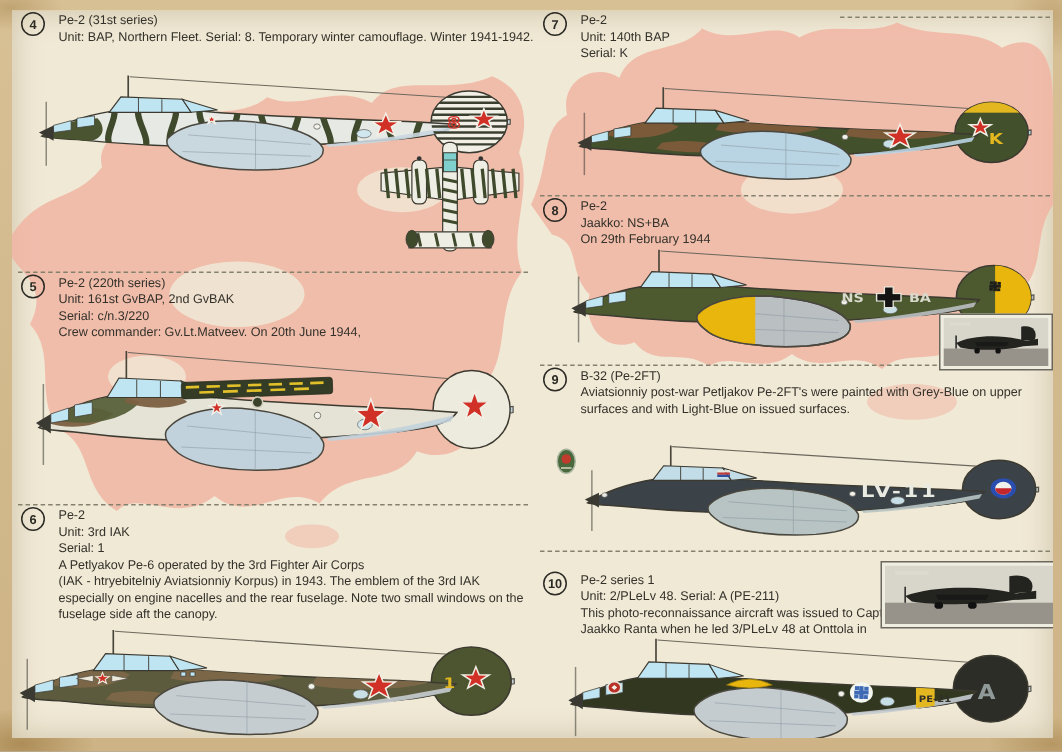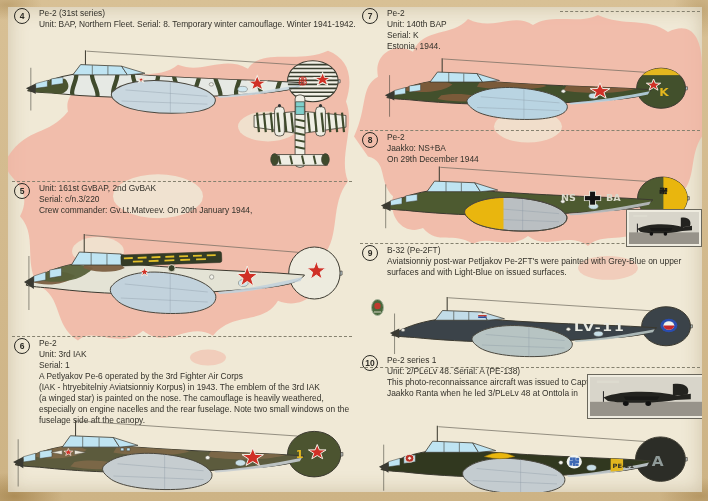--- a/index.html
+++ b/index.html
@@ -61,79 +61,78 @@
       <div class="txt">
           <div class="title">Pe-2 (31st series)</div>
       <div>
             <div class="tline">Unit: BAP, Northern Fleet. Serial: 8. Temporary winter camouflage. Winter 1941-1942.</div>
           </div>
         </div>
     </section>
     <section class="entry" style="left:6px;top:176px;width:340px">
       <span class="num">5</span>
       <div class="txt">
+          <div class="title">Pe-2 (220th series)</div>
       <div>
             <div class="tline">Unit: 161st GvBAP, 2nd GvBAK</div>
             <div class="tline">Serial: c/n.3/220</div>
-            <div class="tline">Crew commander: Gv.Lt.Matveev. On 20th January 1944,</div>
+            <div class="tline">Crew commander: Gv.Lt.Matveev. On 20th June 1944,</div>
           </div>
         </div>
     </section>
     <section class="entry" style="left:6px;top:331px;width:340px">
       <span class="num">6</span>
       <div class="txt">
           <div class="title">Pe-2</div>
       <div>
             <div class="tline">Unit: 3rd IAK</div>
             <div class="tline">Serial: 1</div>
             <div class="tline">A Petlyakov Pe-6 operated by the 3rd Fighter Air Corps</div>
             <div class="tline">(IAK - htryebitelniy Aviatsionniy Korpus) in 1943. The emblem of the 3rd IAK</div>
-            <div class="tline">(a winged star) is painted on the nose. The camouflage is heavily weathered,</div>
             <div class="tline">especially on engine nacelles and the rear fuselage. Note two small windows on the</div>
             <div class="tline">fuselage side aft the canopy.</div>
           </div>
         </div>
     </section>
     <section class="entry" style="left:354px;top:1px;width:340px">
       <span class="num">7</span>
       <div class="txt">
           <div class="title">Pe-2</div>
       <div>
             <div class="tline">Unit: 140th BAP</div>
             <div class="tline">Serial: K</div>
-            <div class="tline">Estonia, 1944.</div>
           </div>
         </div>
     </section>
     <section class="entry" style="left:354px;top:125px;width:340px">
       <span class="num">8</span>
       <div class="txt">
           <div class="title">Pe-2</div>
       <div>
             <div class="tline">Jaakko: NS+BA</div>
-            <div class="tline">On 29th December 1944</div>
+            <div class="tline">On 29th February 1944</div>
           </div>
         </div>
     </section>
     <section class="entry" style="left:354px;top:238px;width:340px">
       <span class="num">9</span>
       <div class="txt">
           <div class="title">B-32 (Pe-2FT)</div>
       <div>
             <div class="tline">Aviatsionniy post-war Petljakov Pe-2FT's were painted with Grey-Blue on upper</div>
             <div class="tline">surfaces and with Light-Blue on issued surfaces.</div>
           </div>
         </div>
     </section>
-    <section class="entry" style="left:354px;top:348px;width:340px">
+    <section class="entry" style="left:354px;top:374px;width:340px">
       <span class="num">10</span>
       <div class="txt">
           <div class="title">Pe-2 series 1</div>
       <div>
-            <div class="tline">Unit: 2/PLeLv 48. Serial: A (PE-138)</div>
+            <div class="tline">Unit: 2/PLeLv 48. Serial: A (PE-211)</div>
             <div class="tline">This photo-reconnaissance aircraft was issued to Capt.</div>
             <div class="tline">Jaakko Ranta when he led 3/PLeLv 48 at Onttola in</div>
           </div>
         </div>
     </section>
 
     <svg class="plane" style="left:16px;top:37px;width:322px;height:76px" viewBox="0 0 330 96" preserveAspectRatio="none">
         <defs>
           <clipPath id="cf0">
             <path d="M4,59 C16,49 32,42 52,38 C74,35 96,36 122,39 C168,43 218,45 258,47 L286,49 C282,55 270,59 252,61 C214,65 166,68 124,68 C86,68 52,65 28,62 C14,61 6,60 4,59 Z"></path>

